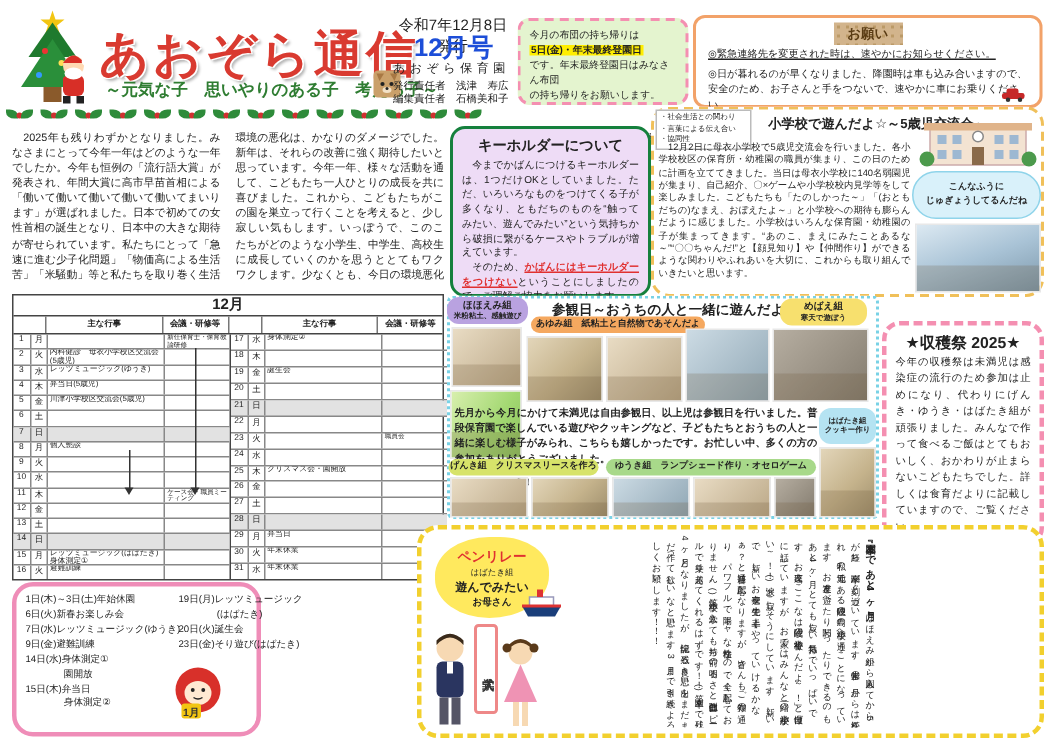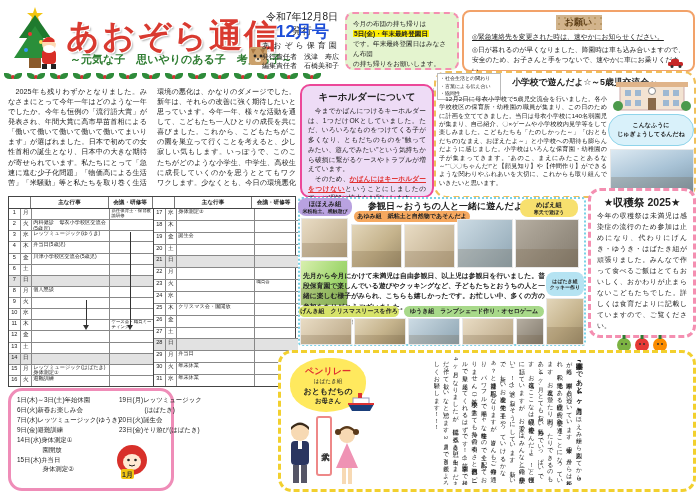--- a/index.html
+++ b/index.html
@@ -23,21 +23,21 @@
   .futon{background:#e4f4cf;border:2px dashed #f48fb1;border-radius:8px;padding:5px 6px;font-size:6.6px;line-height:1.5;}
   .hl{background:#ffee00;font-weight:bold;padding:0 1px;}
   .request{background:#fff;border:2px solid #f2a269;border-radius:8px;padding:3px 8px 2px;}
   .ribbon{width:46px;margin:0 auto;background:#d2b48c;background-image:radial-gradient(#bb9a67 1px,transparent 1.3px);background-size:6px 6px;
     color:#5a3c14;font-weight:bold;font-size:9px;text-align:center;padding:1px 0;}
   .req-item{font-size:6.8px;line-height:1.55;margin-top:2px;}
   .u{text-decoration:underline;}
   
   .article{font-size:7.2px;line-height:1.4;text-align:justify;column-count:2;column-gap:10px;}
   
-  .keyholder{background:#eedcf6;border:2px solid #ec4899;border-radius:10px;padding:5px 6px;}
+  .keyholder{background:#eedcf6;border:2px solid #15803d;border-radius:10px;padding:5px 6px;}
   .kh-title{font-size:9.5px;font-weight:bold;text-align:center;margin-bottom:2px;}
   .kh-body{font-size:6.7px;line-height:1.45;text-align:justify;}
   .red-em{color:#e03030;font-weight:bold;text-decoration:underline;}
   
   .elem{background:#fff;border:2px dashed #f0c05a;border-radius:12px;}
   .bullets{background:#fff;border:1px solid #bbb;font-size:5px;line-height:1.5;padding:1px 2px;}
   .elem-title{font-size:8.8px;font-weight:bold;text-align:center;}
   .elem-body{font-size:6.2px;line-height:1.35;text-align:justify;}
   .bubble{background:#d9f1fa;border:1px solid #8fd4ea;border-radius:16px;font-size:6px;font-weight:bold;
     display:flex;flex-direction:column;align-items:center;justify-content:center;text-align:center;line-height:1.5;}
@@ -239,20 +239,21 @@
     <circle cx="6" cy="30" r="5" fill="#4c9a4c"></circle>
       <circle cx="74" cy="30" r="5" fill="#4c9a4c"></circle>
   </svg>
   <div class="abs bubble" style="left:608px;top:114px;width:86px;height:32px">
     <span>こんなふうに</span>
     <span>じゅぎょうしてるんだね</span>
   </div>
   <div class="photo p-blue" style="left:610px;top:149px;width:84px;height:46px"></div>
 
   <div class="abs cal" style="left:8px;top:196px;width:288px;height:191px">
+    <div class="cal-title">12月</div>
     <div class="cal-header">
       <span class="ch-dw"></span>
       <span class="ch-ev">主な行事</span>
       <span class="ch-note">会議・研修等</span>
       <span class="ch-dw"></span>
       <span class="ch-ev">主な行事</span>
       <span class="ch-note">会議・研修等</span>
     </div>
     <div class="cal-cols">
       <div class="cal-rows">
@@ -476,21 +477,21 @@
   </div>
   <div class="abs pill-one" style="left:299px;top:306px;width:100px;height:11px;background:#d7e36a">げんき組　クリスマスリースを作ろう！</div>
   <div class="abs pill-one" style="left:404px;top:306px;width:140px;height:11px;background:#a8d98a">ゆうき組　ランプシェード作り・オセロゲーム</div>
   <div class="photo p-warm" style="left:300px;top:318px;width:52px;height:27px"></div>
   <div class="photo p-room" style="left:354px;top:318px;width:52px;height:27px"></div>
   <div class="photo p-cool" style="left:408px;top:318px;width:52px;height:27px"></div>
   <div class="photo p-warm" style="left:462px;top:318px;width:52px;height:27px"></div>
   <div class="photo p-dark" style="left:516px;top:318px;width:28px;height:27px"></div>
   <div class="photo p-room" style="left:546px;top:298px;width:38px;height:47px"></div>
 
-  <div class="abs harvest" style="left:588px;top:188px;width:108px;height:150px;padding:5px 6px">
+  <div class="abs harvest" style="left:588px;top:214px;width:108px;height:150px;padding:5px 6px">
     <div class="hv-title">★収穫祭 2025★</div>
     <div class="hv-body">今年の収穫祭は未満児は感染症の流行のため参加は止めになり、代わりにげんき・ゆうき・はばたき組が頑張りました。みんなで作って食べるご飯はとてもおいしく、おかわりが止まらないこどもたちでした。詳しくは食育だよりに記載していますので、ご覧ください。</div>
     <svg style="display:block;margin:1px auto 0" width="56" height="20" viewBox="0 0 56 20">
       <circle cx="10" cy="12" r="7" fill="#7cb342"></circle>
         <rect x="8.5" y="2" width="3" height="4" fill="#2e7d32"></rect>
       <circle cx="28" cy="12" r="7" fill="#e53935"></circle>
         <rect x="26.5" y="2" width="3" height="4" fill="#2e7d32"></rect>
       <circle cx="46" cy="12" r="7" fill="#fb8c00"></circle>
         <rect x="44.5" y="2" width="3" height="4" fill="#2e7d32"></rect>
       <circle cx="8" cy="11" r="1" fill="#333"></circle>
@@ -532,21 +533,21 @@
       <rect x="6" y="26" width="13" height="10" rx="2" fill="#f2c512"></rect>
       <text x="12.5" y="34" font-size="7" font-weight="bold" text-anchor="middle" fill="#333">1月</text>
     </svg>
   </div>
 
 
   <div class="abs pen" style="left:278px;top:350px;width:418px;height:142px"></div>
   <div class="abs blob" style="left:290px;top:358px;width:76px;height:54px">
     <span class="pen-label">ペンリレー</span>
     <span class="a1">はばたき組</span>
-    <span class="a2">おともだちの</span>
+    <span class="a2">遊んでみたい</span>
     <span class="a3">お母さん</span>
   </div>
   <svg class="abs" style="left:346px;top:392px" width="30" height="20" viewBox="0 0 30 20">
     <polygon points="2,12 28,12 24,19 6,19" fill="#1a3e7a"></polygon>
     <rect x="7" y="6" width="16" height="6" fill="#fff" stroke="#99b"></rect>
     <rect x="12" y="1" width="4" height="5" fill="#d33"></rect>
     <rect x="2" y="11" width="26" height="2" fill="#d33"></rect>
   </svg>
   <svg class="abs" style="left:286px;top:420px" width="28" height="68" viewBox="0 0 28 68">
     <circle cx="14" cy="12" r="9" fill="#f7d9b3"></circle>

